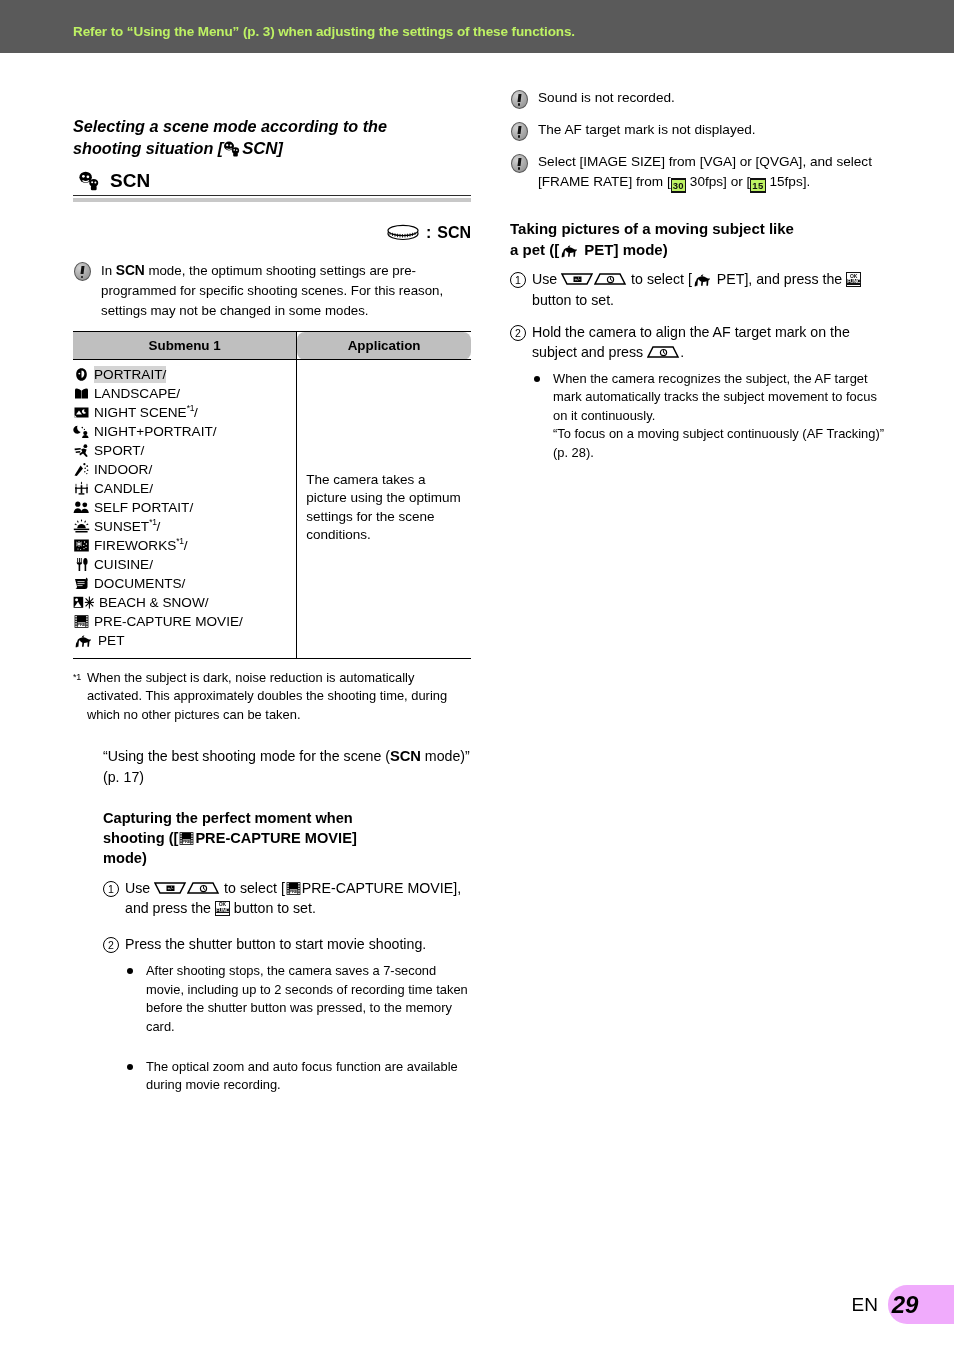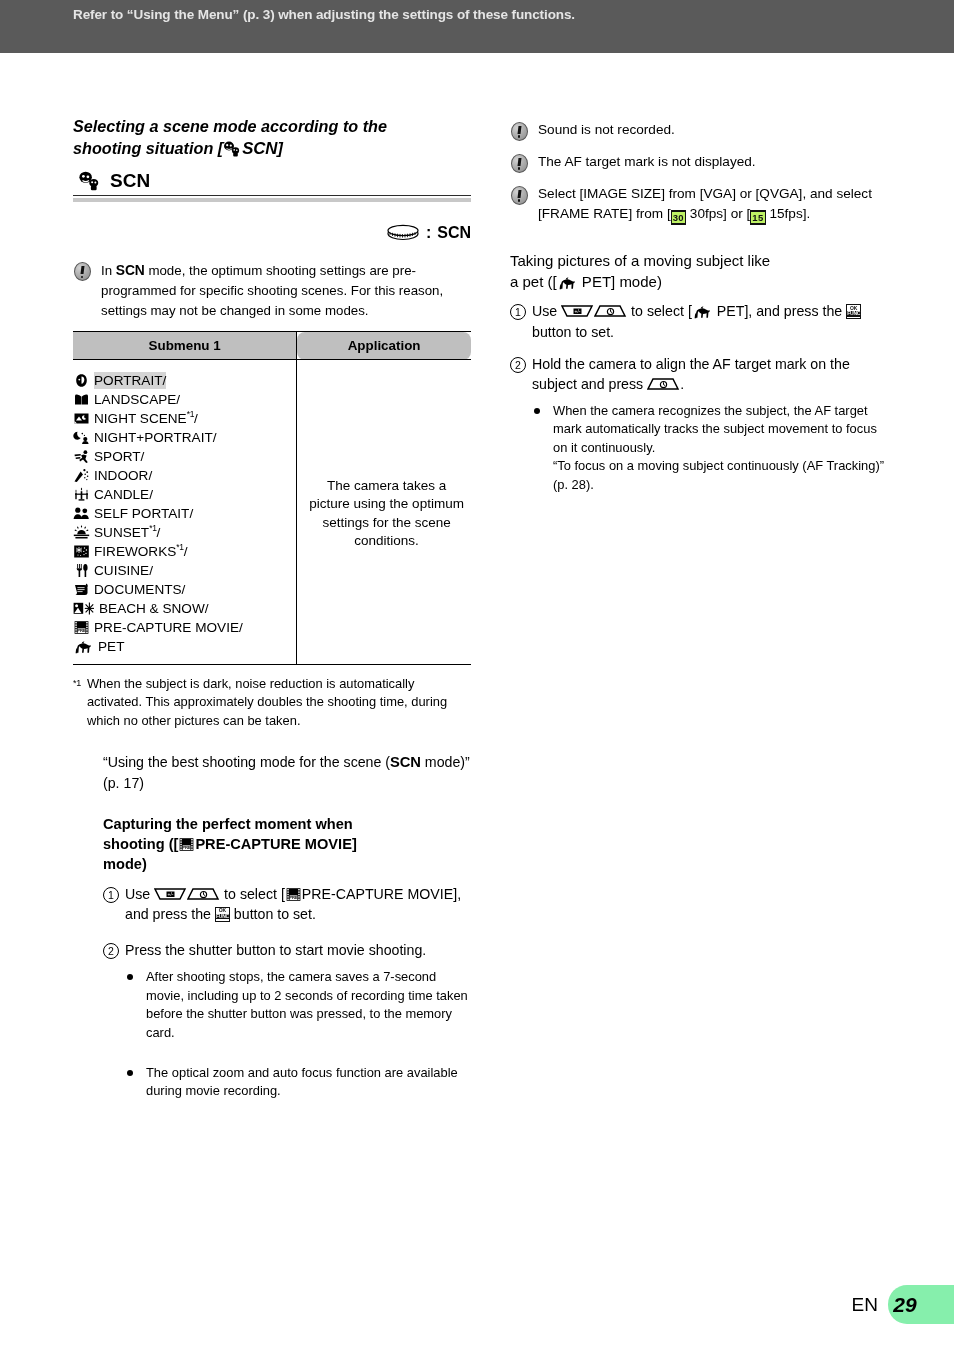--- a/index.html
+++ b/index.html
@@ -16,38 +16,38 @@
   }
 
   
   #top-banner {
     position: absolute; left: 0; top: 0;
     width: 954px; height: 53px;
     background: #5a5a5a;
   }
   #top-banner .banner-text {
     position: absolute;
-    left: 73px; top: 14px;
+    left: 73px; top: 31px;
     transform: translateY(-50%);
-    color: #e5e5e5;
+    color: #bef264;
     font-size: 13.5px;
     font-weight: bold;
     letter-spacing: -0.1px;
     white-space: nowrap;
   }
 
   
   #col-left {
     position: absolute;
     left: 73px; top: 116px;
     width: 398px;
   }
   #col-right {
     position: absolute;
-    left: 510px; top: 120px;
+    left: 510px; top: 88px;
     width: 380px;
   }
 
   
   .section-title {
     font-size: 16.2px;
     font-weight: bold;
     font-style: italic;
     line-height: 1.33;
     margin: 0 0 8px 0;
@@ -121,23 +121,22 @@
     font-weight: bold;
     padding: 6px 2px 6px 2px;
     text-align: center;
     margin-top: 8px;
   }
   table.scn-table th.col-a { width: 228px; }
   table.scn-table th.col-b { width: 182px; border-left: 1.4px solid #000; border-radius: 8px; }
   table.scn-table td {
     vertical-align: top;
     border-bottom: 1.6px solid #000;
-    padding: 11px 0 8px 0;
+    padding: 5px 0 8px 0;
     line-height: 1.305;
-    text-align: center;
   }
   table.scn-table td.app {
     border-left: 1.4px solid #000;
     padding-left: 9px;
     padding-right: 4px;
     vertical-align: middle;
     font-size: 13.5px;
     line-height: 1.34;
   }
   .scn-item {
@@ -195,21 +194,21 @@
     font-size: 12.9px; line-height: 1.43;
     margin-top: 8px;
     margin-left: 24px;
   }
   .dot-item .bullet {
     flex: 0 0 auto; width: 6px; height: 6px; border-radius: 50%;
     background: #000; margin-top: 6px;
   }
 
   .rt-head {
-    font-size: 15px; font-weight: normal; line-height: 1.38;
+    font-size: 15px; font-weight: bold; line-height: 1.38;
     margin-top: 26px; margin-bottom: 4px;
   }
 
   
   .scn-bold { font-weight: bold; font-size: 1.04em; letter-spacing: -0.1px;}
 
   .btn-trap {
     display: inline-block;
     width: 33px; height: 15px;
     vertical-align: -3px;
@@ -255,23 +254,23 @@
   
   #footer {
     position: absolute; right: 0px; bottom: 33px;
     display: flex; align-items: center; gap: 10px;
   }
   #footer .en {
     font-size: 19px; font-weight: normal;
   }
   #footer .pagenum {
     width: 66px; height: 39px;
-    background: #86efac;
+    background: #f0abfc;
     border-radius: 19px 0 0 19px;
-    font-size: 21px; font-weight: bold; font-style: italic;
+    font-size: 24px; font-weight: bold; font-style: italic;
     display: flex; align-items: center; justify-content: center;
     padding-right: 32px;
   }
 </style>
 </head>
 <body>
 
 <div id="top-banner">
   <div class="banner-text">Refer to “Using the Menu” (p. 3) when adjusting the settings of these functions.</div>
 </div>

